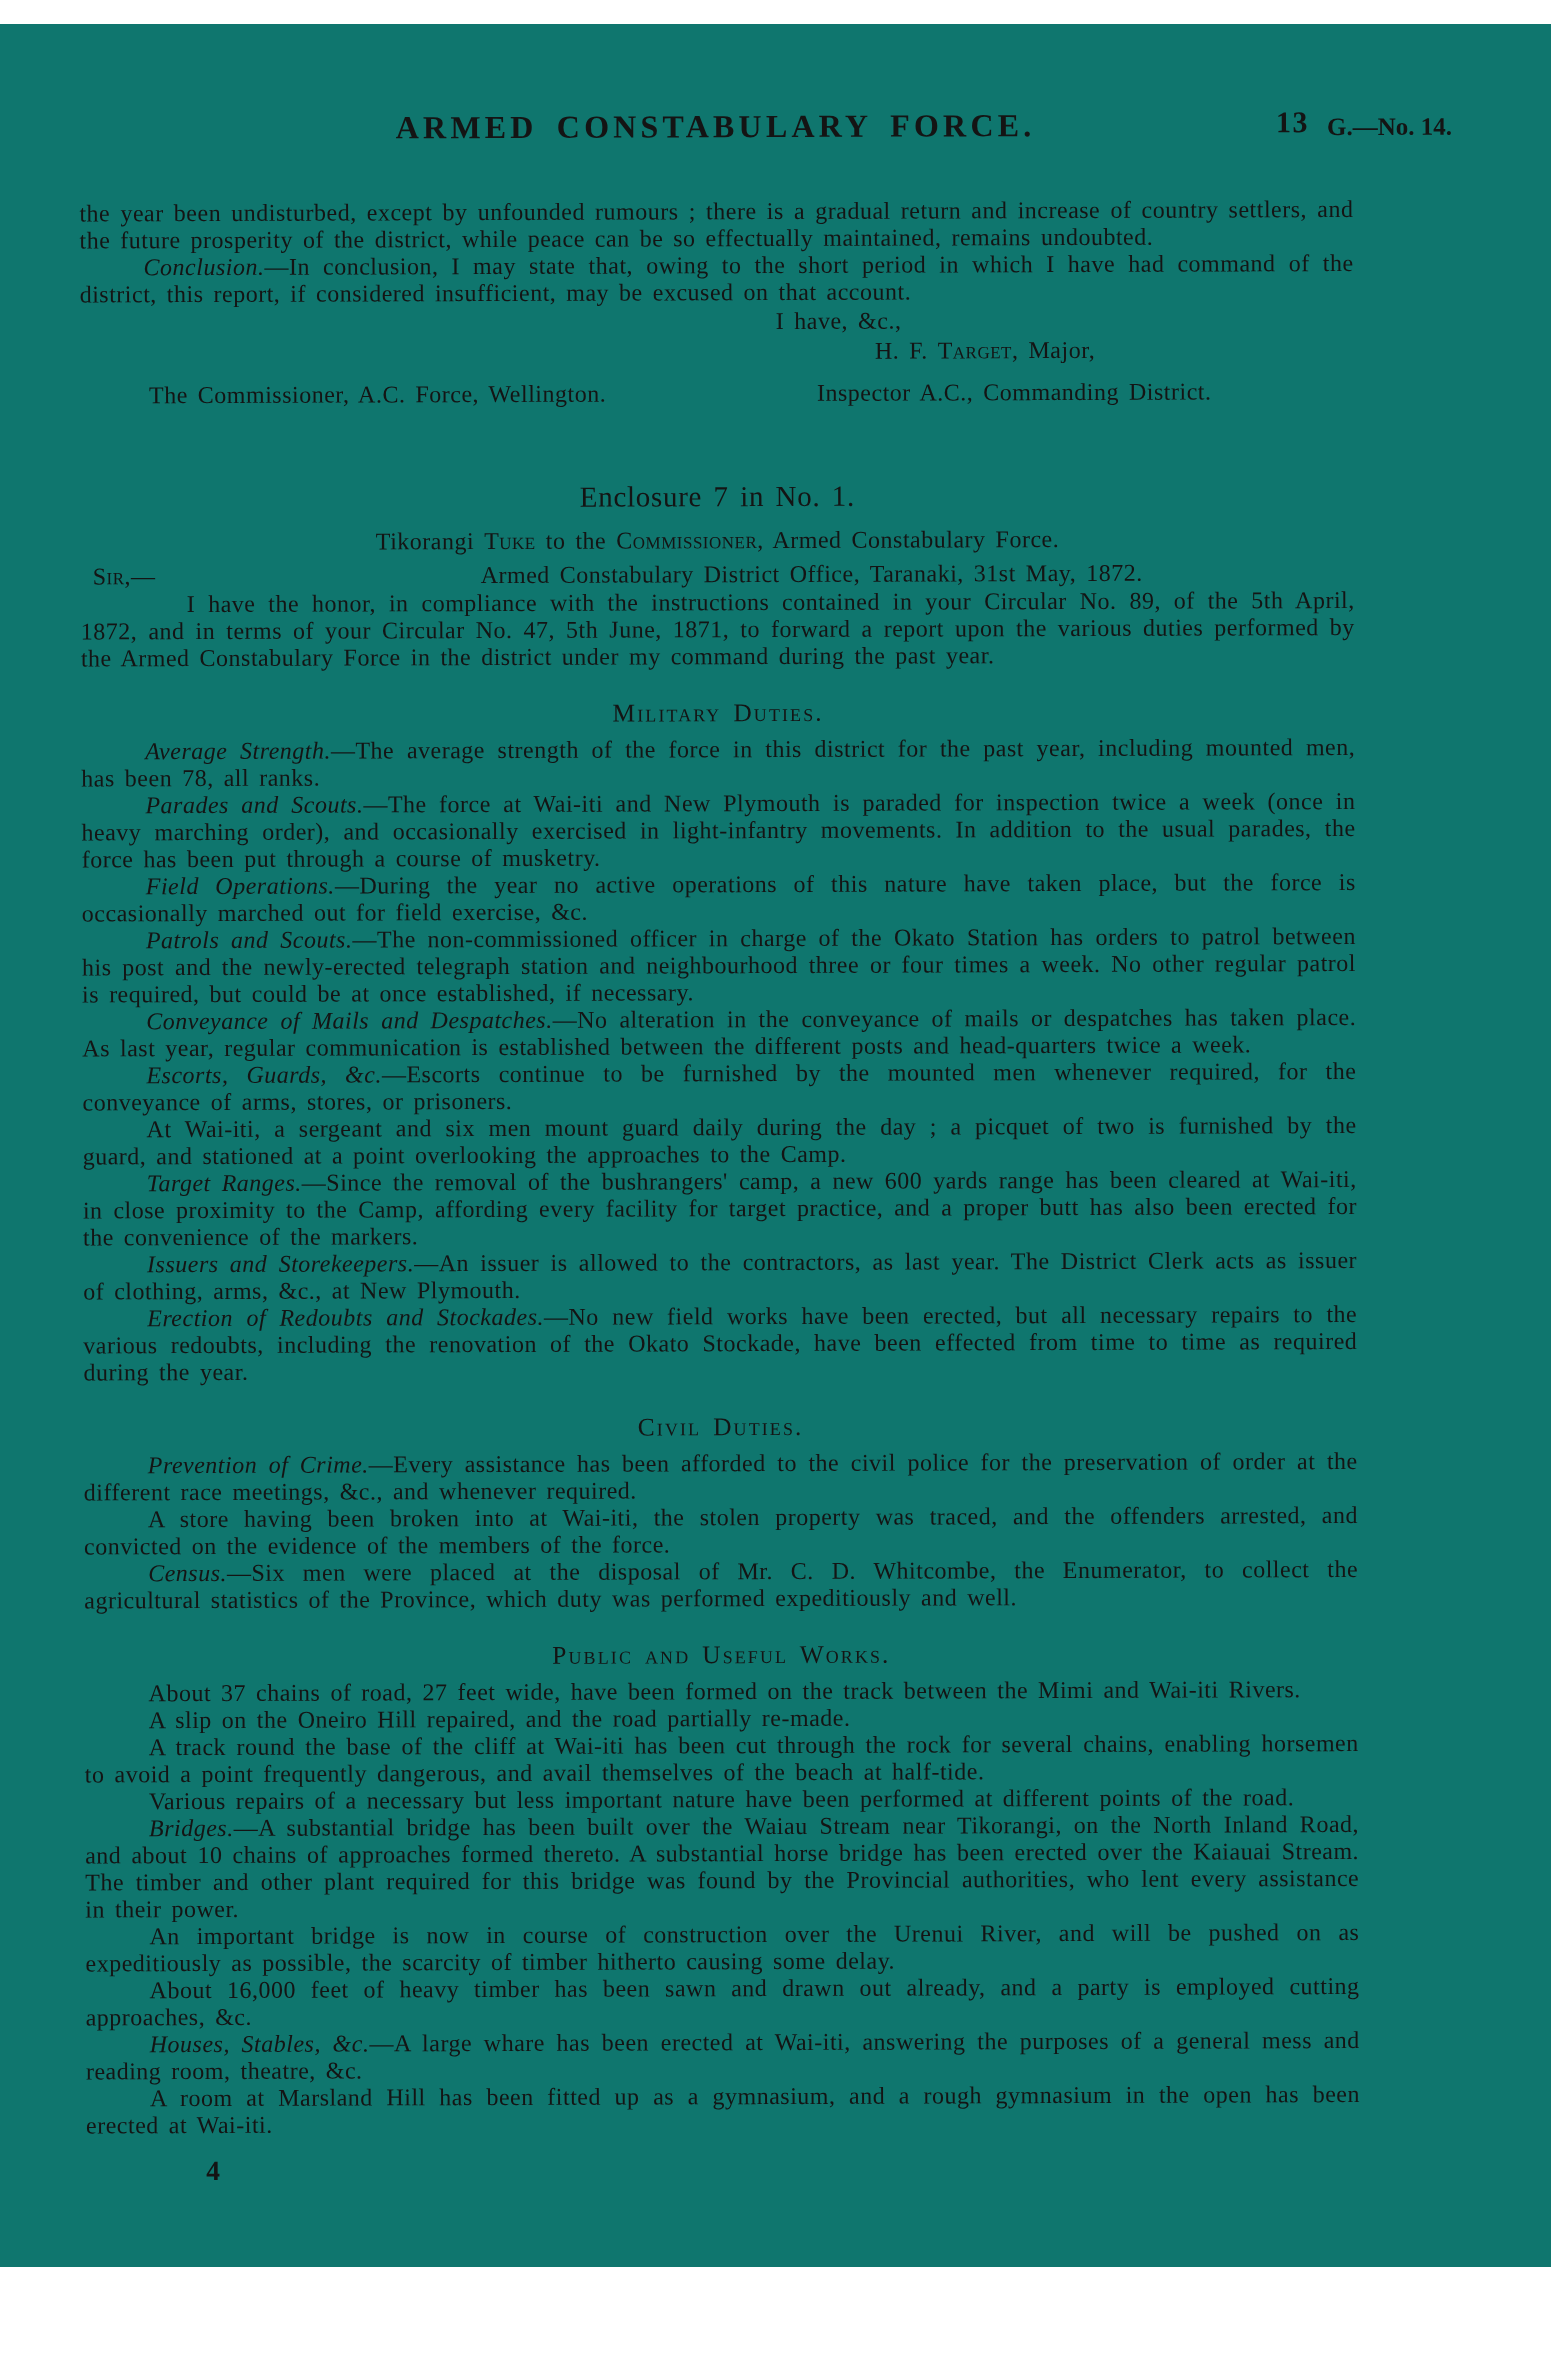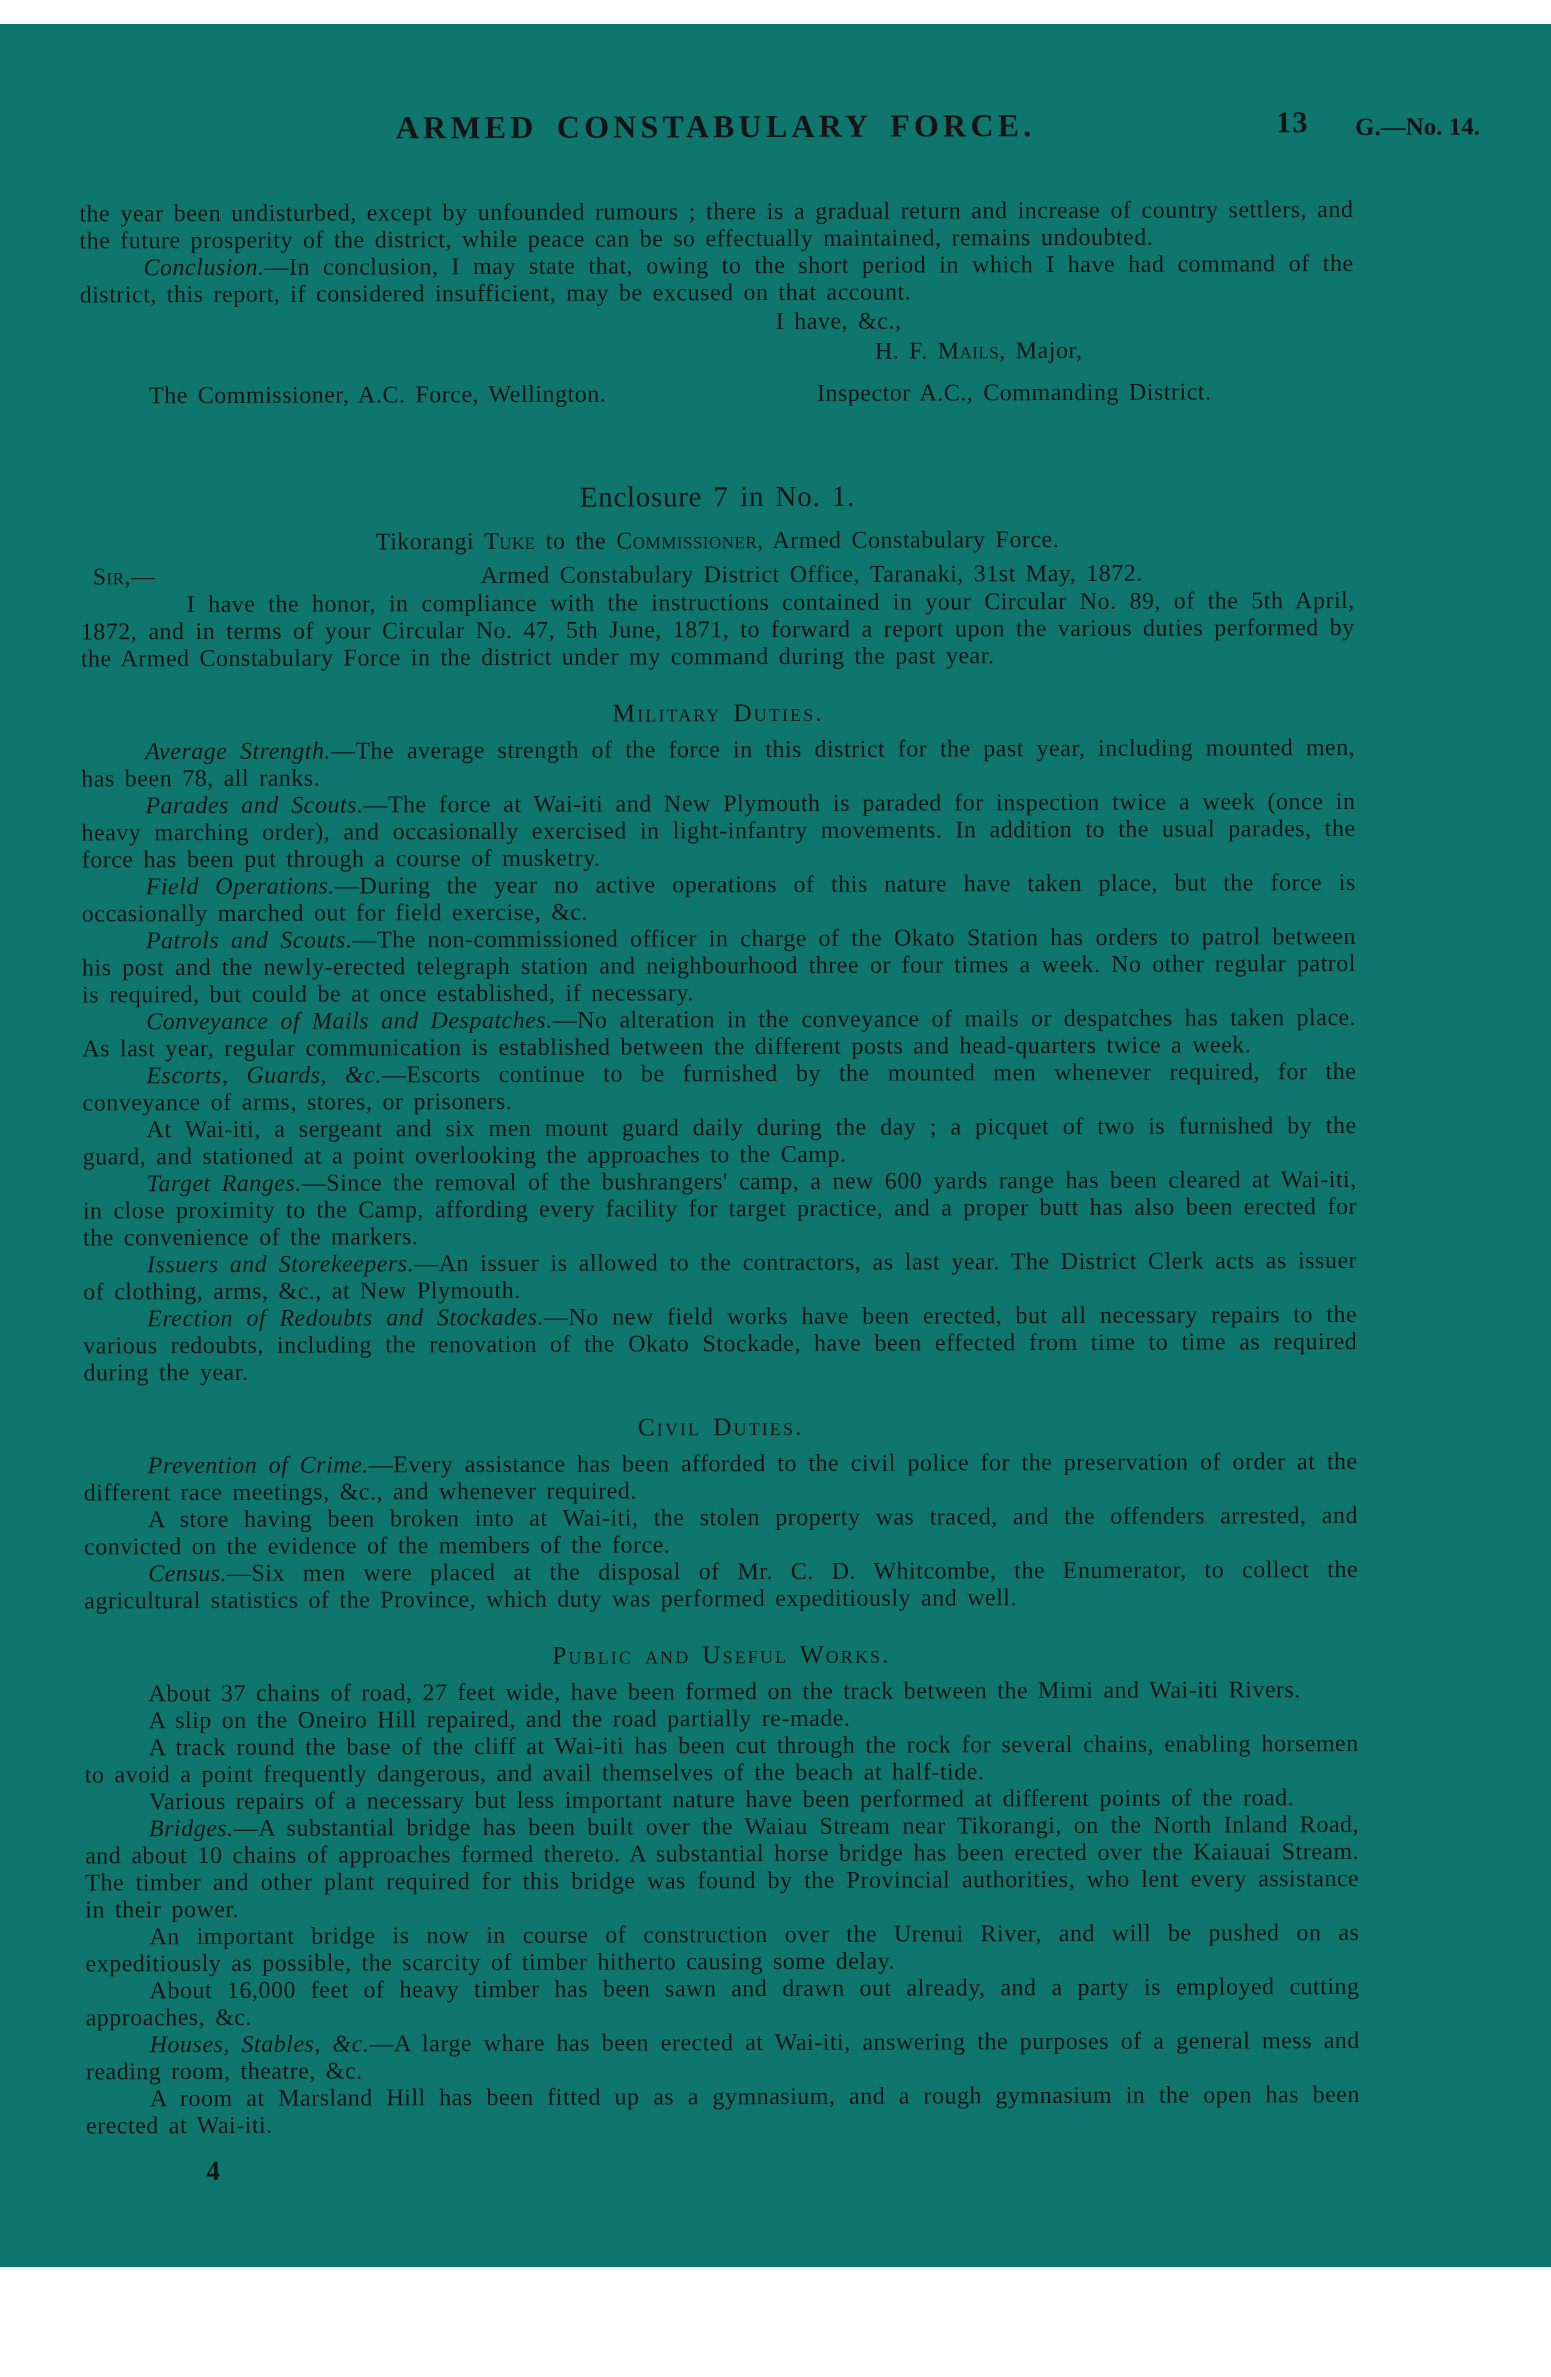--- a/index.html
+++ b/index.html
@@ -46,21 +46,21 @@
     position: absolute;
     left: 1276px;
     top: 4.2px;
     font-size: 30px;
     font-weight: bold;
     letter-spacing: 1.4px;
     text-align: right;
   }
   .issue-number {
     position: absolute;
-    left: 1355px;
+    left: 1327px;
     top: 8.5px;
     font-size: 25px;
     font-weight: bold;
   }
   
   .col {
     margin: 47px 199px 0 79px;
     text-align: justify;
     word-spacing: 3.5px;
     letter-spacing: 0.5px;
@@ -155,21 +155,21 @@
     </header>
 
     <main class="col">
 
       <p class="p noindent">the year been undisturbed, except by unfounded rumours ; there is a gradual return and increase of country settlers, and the future prosperity of the district, while peace can be so effectually maintained, remains undoubted.</p>
 
       <p class="p"><span class="lead">Conclusion.</span><span>—In conclusion, I may state that, owing to the short period in which I have had command of the district, this report, if considered insufficient, may be excused on that account.</span></p>
 
       <p class="p valediction">I have, &amp;c.,</p>
 
-      <p class="p sig-name"><span>H. F. </span><span class="smallcaps">Mails</span><span>, Major,</span></p>
+      <p class="p sig-name"><span>H. F. </span><span class="smallcaps">Target</span><span>, Major,</span></p>
 
       <div class="sig-row">
         <span class="addressee">The Commissioner, A.C. Force, Wellington.</span>
         <span class="sig-role">Inspector A.C., Commanding District.</span>
       </div>
 
       <h2 class="enc-heading">Enclosure 7 in No. 1.</h2>
 
       <p class="p enc-salutation"><span>Tikorangi </span><span class="smallcaps">Tuke</span><span> to the </span><span class="smallcaps">Commissioner</span><span>, Armed Constabulary Force.</span></p>
 

